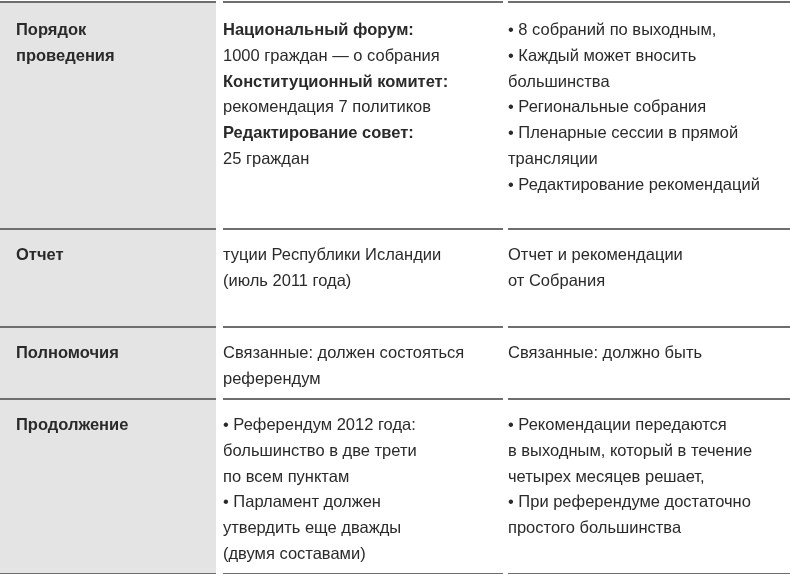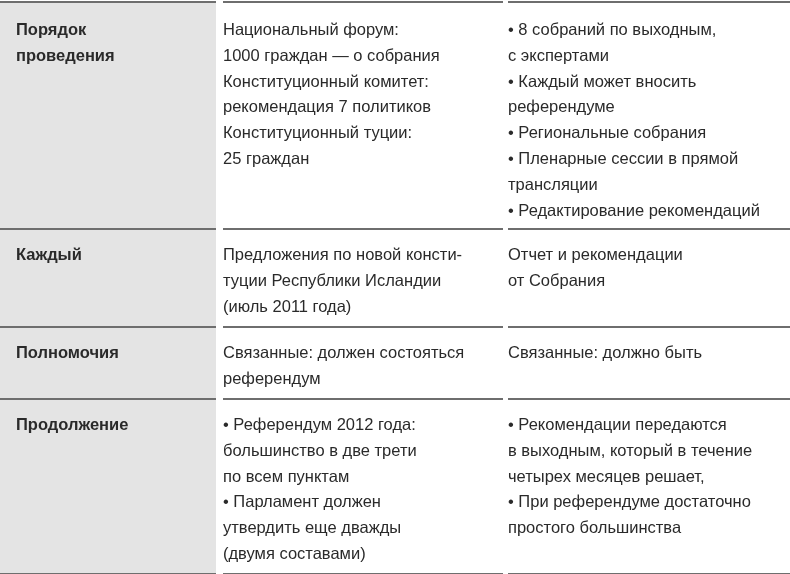--- a/index.html
+++ b/index.html
@@ -7,21 +7,21 @@
          font-family: "Liberation Sans", sans-serif; color: #2a2a2a; }
   .table { position: absolute; left: 0; top: 1px; width: 790px; height: 574px; }
   .gray-col { position: absolute; left: 0; top: 0; width: 216px; height: 574px; background: #e4e4e4; }
   .hline { position: absolute; height: 2px; background: #6e6e6e; }
   .row { position: absolute; left: 0; width: 790px; }
   .cell { position: absolute; top: 0; font-size: 16.5px; line-height: 25.8px; }
   .c1 { left: 16px; width: 196px; font-weight: bold; }
   .c2 { left: 223px; width: 282px; }
   .c3 { left: 508px; width: 282px; }
   .line { display: block; white-space: nowrap; }
-  .b { font-weight: normal; }
+  .b { font-weight: bold; }
 </style>
 </head>
 <body>
 
 <div class="table">
   <div class="gray-col"></div>
 
   <div class="hline" style="top:0;left:0;width:216px;"></div>
   <div class="hline" style="top:0;left:223px;width:280px;"></div>
   <div class="hline" style="top:0;left:508px;width:282px;"></div>
@@ -29,45 +29,43 @@
   <div class="row" style="top:16px;">
     <div class="cell c1">
       <span class="line">Порядок</span>
       <span class="line">проведения</span>
     </div>
     <div class="cell c2">
       <span class="line b">Национальный форум:</span>
       <span class="line">1000 граждан — о собрания</span>
       <span class="line b">Конституционный комитет:</span>
       <span class="line">рекомендация 7 политиков</span>
-      <span class="line b">Конституционный туции:</span>
+      <span class="line b">Редактирование совет:</span>
       <span class="line">25 граждан</span>
     </div>
     <div class="cell c3">
       <span class="line">• 8 собраний по выходным,</span>
-      <span class="line">с экспертами</span>
       <span class="line">• Каждый может вносить</span>
-      <span class="line">референдуме</span>
+      <span class="line">большинства</span>
       <span class="line">• Региональные собрания</span>
       <span class="line">• Пленарные сессии в прямой</span>
       <span class="line">трансляции</span>
       <span class="line">• Редактирование рекомендаций</span>
     </div>
   </div>
 
   <div class="hline" style="top:227px;left:0;width:216px;"></div>
   <div class="hline" style="top:227px;left:223px;width:280px;"></div>
   <div class="hline" style="top:227px;left:508px;width:282px;"></div>
 
   <div class="row" style="top:241px;">
     <div class="cell c1">
-      <span class="line">Каждый</span>
+      <span class="line">Отчет</span>
     </div>
     <div class="cell c2">
-      <span class="line">Предложения по новой консти-</span>
       <span class="line">туции Республики Исландии</span>
       <span class="line">(июль 2011 года)</span>
     </div>
     <div class="cell c3">
       <span class="line">Отчет и рекомендации</span>
       <span class="line">от Собрания</span>
     </div>
   </div>
 
   <div class="hline" style="top:325px;left:0;width:216px;"></div>

